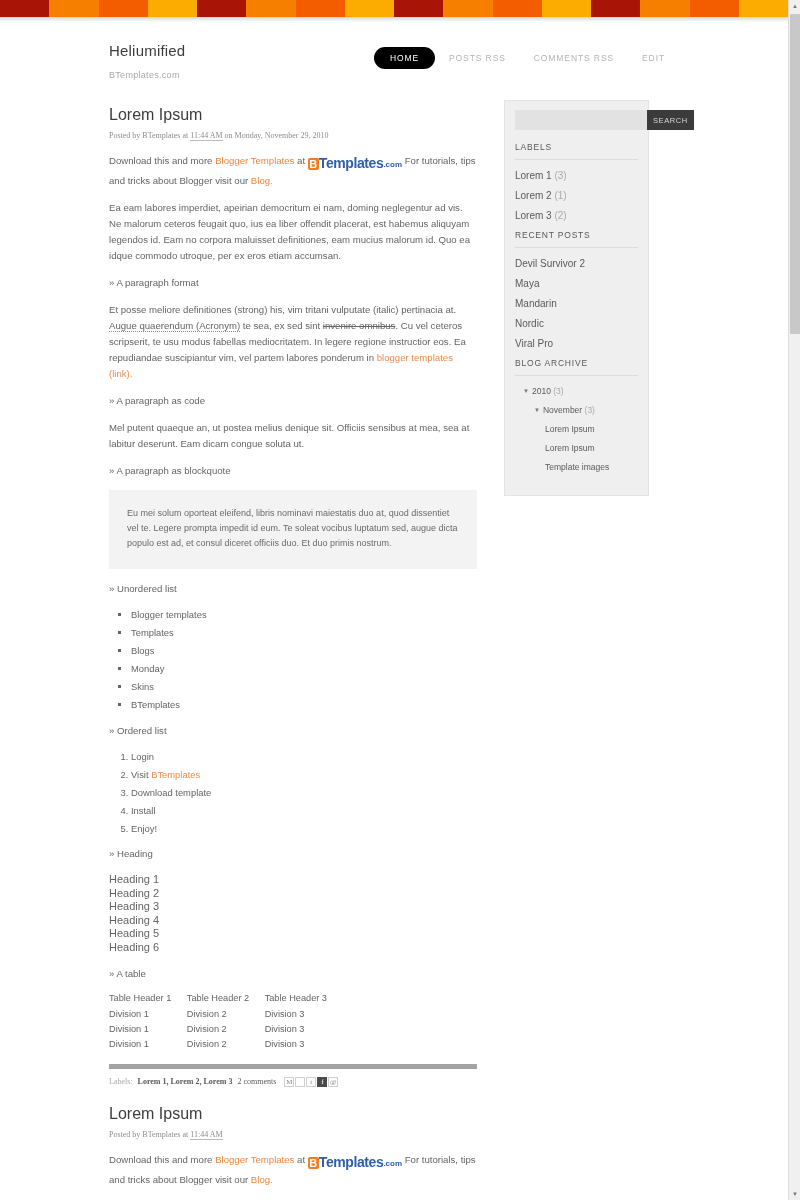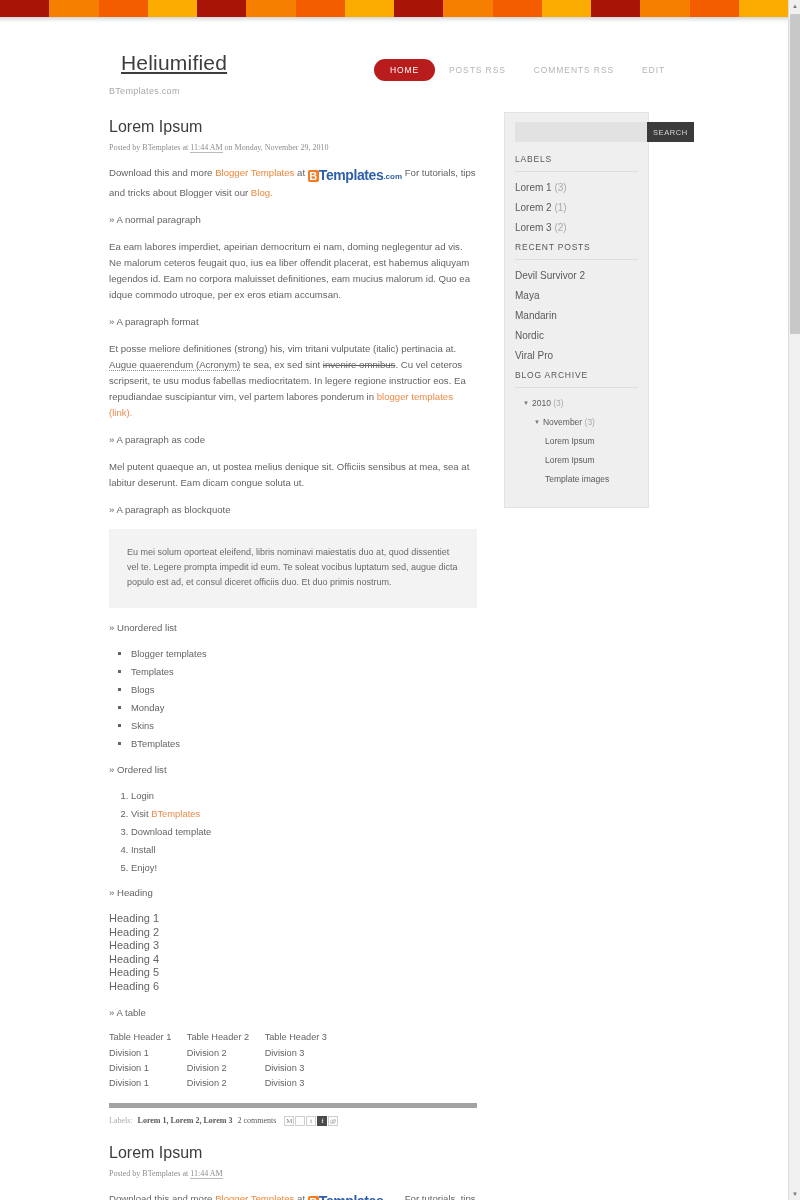--- a/index.html
+++ b/index.html
@@ -22,32 +22,32 @@
     background:linear-gradient(to bottom, rgba(0,0,0,.16), rgba(0,0,0,0));
   }
 
   
   #page { width:788px; position:relative; }
   #inner { width:570px; margin:0 auto; position:relative; padding-top:18px; }
 
   
   #header { position:relative; height:60px; }
   #blog-title {
-    font-size:21px; font-weight:400; color:#3d3d3d; letter-spacing:.2px;
-    margin:12px; padding:0; line-height:22px;text-decoration:underline;
+    font-size:15px; font-weight:400; color:#3d3d3d; letter-spacing:.2px;
+    margin:0; padding:0; line-height:22px;
   }
   #blog-desc { font-size:9px; color:#a8a8a8; margin-top:8px; letter-spacing:.3px; }
 
   #navmenu { position:absolute; right:0; top:7px; display:flex; align-items:center; gap:0; }
   .navitem {
     font-size:8.5px; letter-spacing:.9px; color:#b4b4b4; text-decoration:none;
     padding:6px 14px; display:inline-block;
   }
   .navitem.active {
-    background:#b91c1c; color:#ffffff; border-radius:12px; padding:6px 16px;
+    background:#000000; color:#ffffff; border-radius:12px; padding:6px 16px;
   }
 
   
   #cols { display:flex; gap:0; align-items:flex-start; }
   #main { width:368px; padding-top:6px; }
   #sidebar { width:145px; margin-left:27px; background:#efefef; border:1px solid #e3e3e3; padding:9px 10px 14px 10px; }
 
   
   .post { margin-bottom:6px; }
   .post-title { font-size:16px; font-weight:400; color:#3d3d3d; margin:0 0 7px 0; line-height:18px; }
@@ -177,21 +177,20 @@
       <div id="main">
 
         <div class="post">
           <h2 class="post-title">Lorem Ipsum</h2>
           <div class="post-meta">
             <span>Posted by BTemplates at </span><span class="u">11:44 AM</span><span> on Monday, November 29, 2010</span>
           </div>
 
           <p><span>Download this and more </span><a class="lnk" href="#">Blogger Templates</a><span> at </span><span class="btlogo"><span class="bmark">B</span><span class="btxt">Templates</span><span class="bcom">.com</span></span><span> For tutorials, tips and tricks about Blogger visit our </span><a class="lnk" href="#">Blog.</a></p>
 
-          <p class="sub">» A normal paragraph</p>
           <p>Ea eam labores imperdiet, apeirian democritum ei nam, doming neglegentur ad vis. Ne malorum ceteros feugait quo, ius ea liber offendit placerat, est habemus aliquyam legendos id. Eam no corpora maluisset definitiones, eam mucius malorum id. Quo ea idque commodo utroque, per ex eros etiam accumsan.</p>
 
           <p class="sub">» A paragraph format</p>
           <p><span>Et posse meliore definitiones (strong) his, vim tritani vulputate (italic) pertinacia at. </span><span style="border-bottom:1px dotted #888">Augue quaerendum (Acronym)</span><span> te sea, ex sed sint </span><span style="text-decoration:line-through">invenire omnibus</span><span>. Cu vel ceteros scripserit, te usu modus fabellas mediocritatem. In legere regione instructior eos. Ea repudiandae suscipiantur vim, vel partem labores ponderum in </span><a class="lnk2" href="#">blogger templates (link).</a></p>
 
           <p class="sub">» A paragraph as code</p>
           <p>Mel putent quaeque an, ut postea melius denique sit. Officiis sensibus at mea, sea at labitur deserunt. Eam dicam congue soluta ut.</p>
 
           <p class="sub">» A paragraph as blockquote</p>
           <blockquote>Eu mei solum oporteat eleifend, libris nominavi maiestatis duo at, quod dissentiet vel te. Legere prompta impedit id eum. Te soleat vocibus luptatum sed, augue dicta populo est ad, et consul diceret officiis duo. Et duo primis nostrum.</blockquote>

